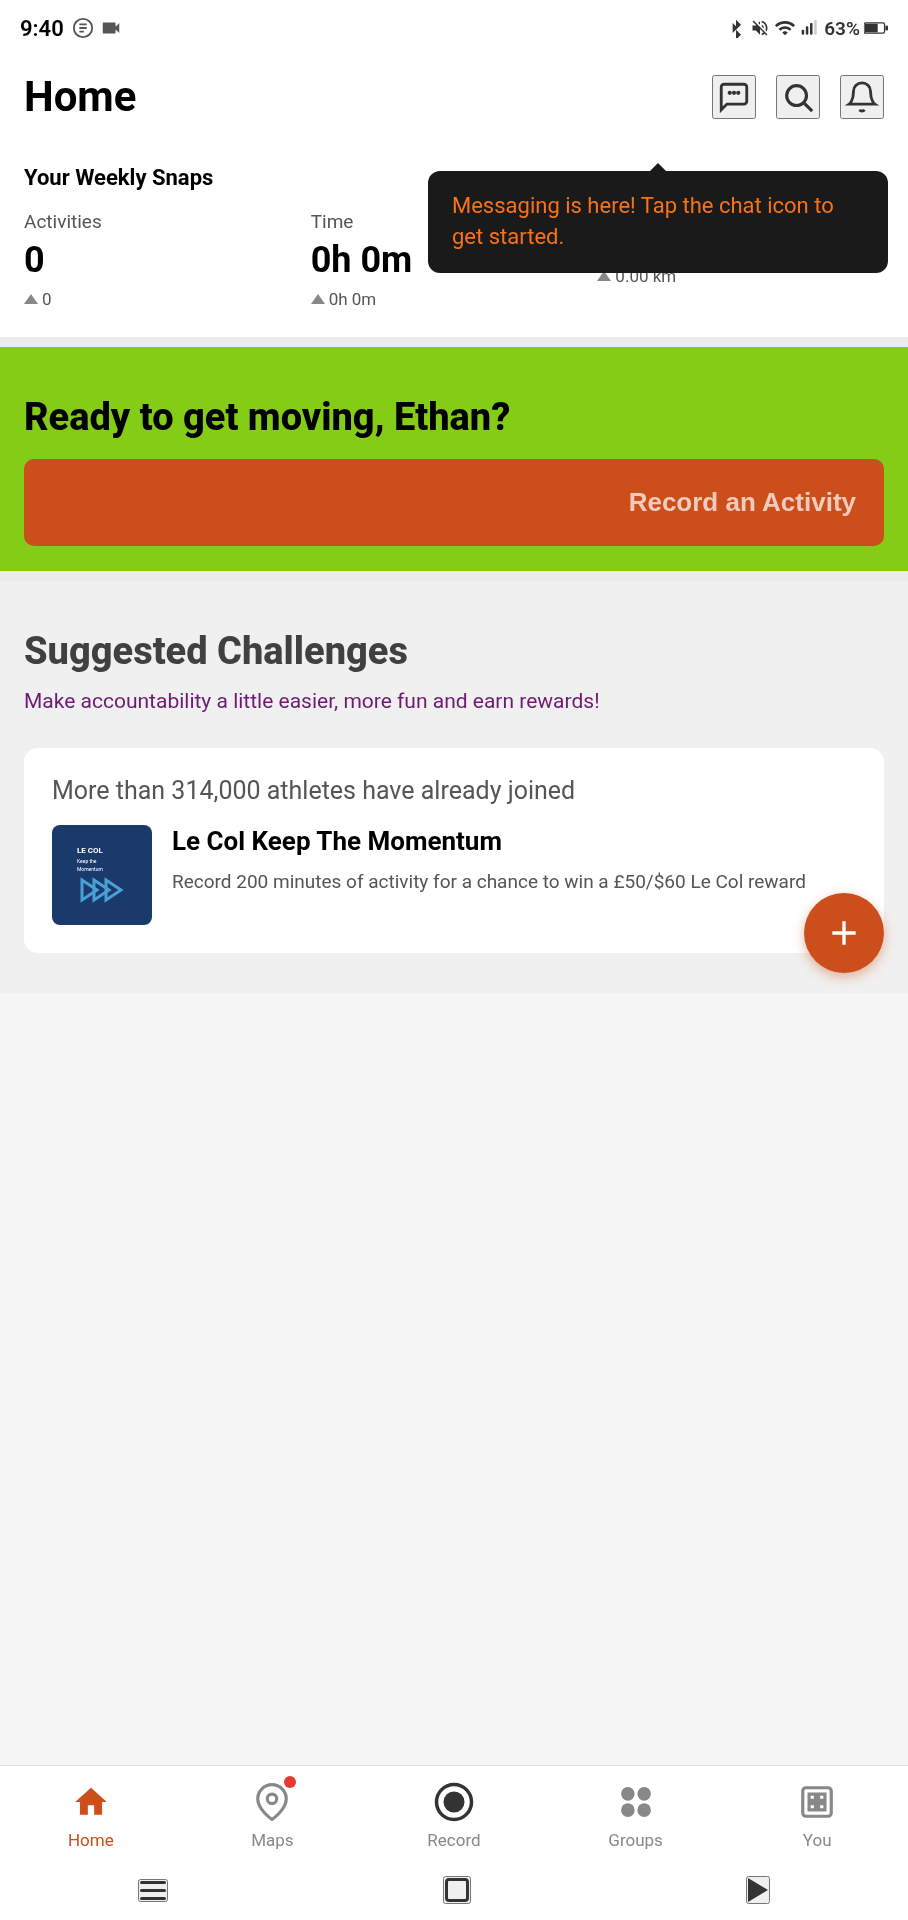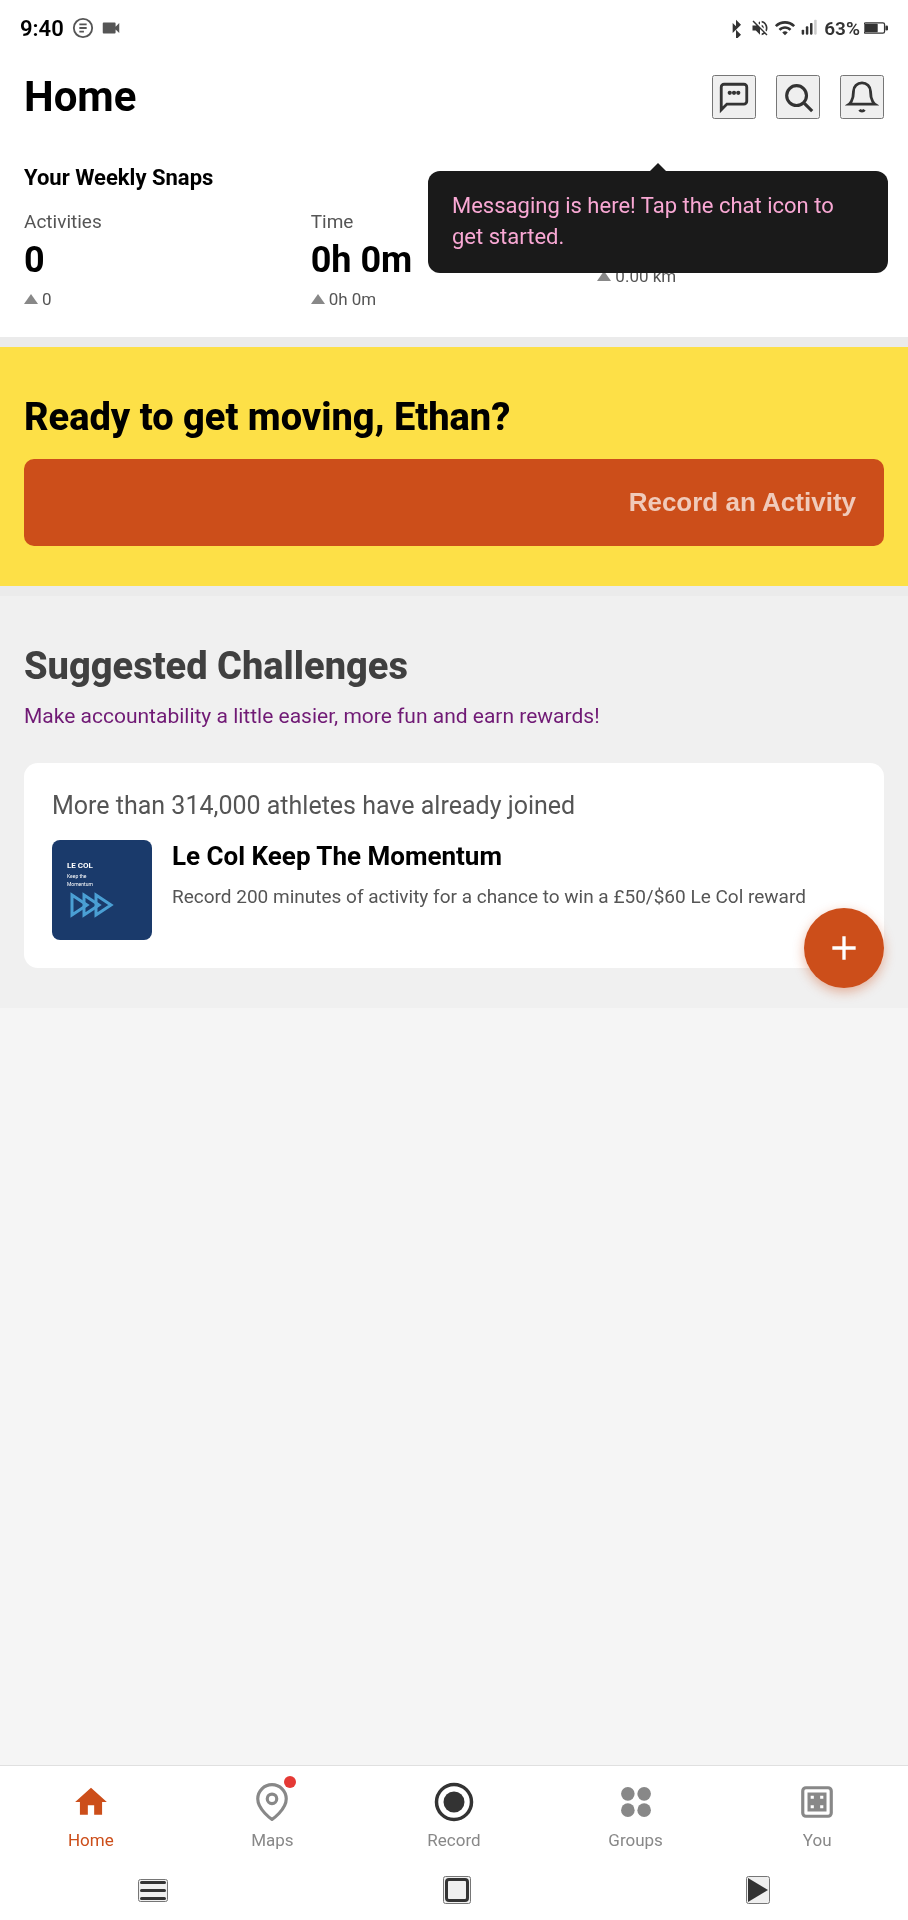--- a/index.html
+++ b/index.html
@@ -89,21 +89,21 @@
     .tooltip-container {
       position: relative;
       background: #ffffff;
     }
 
     .tooltip-bubble {
       position: absolute;
       top: 30px;
       right: 20px;
       background: #1a1a1a;
-      color: #f9a8d4;
+      color: #f97316;
       border-radius: 12px;
       padding: 20px 24px;
       font-size: 22px;
       line-height: 1.4;
       width: 460px;
       z-index: 100;
     }
 
     .tooltip-bubble::before {
       content: '';
@@ -169,22 +169,22 @@
     }
 
     
     .divider {
       height: 10px;
       background: #ebebeb;
     }
 
     
     .ready-section {
-      background: #fde047;
-      padding: 48px 24px 40px;
+      background: #84cc16;
+      padding: 48px 24px 25px;
     }
 
     .ready-title {
       font-size: 38px;
       font-weight: 800;
       color: #000;
       margin-bottom: 18px;
       line-height: 1.2;
     }
 
@@ -248,21 +248,21 @@
       align-items: flex-start;
     }
 
     .challenge-logo {
       width: 100px;
       height: 100px;
       background: #1a3a6b;
       border-radius: 8px;
       display: flex;
       align-items: center;
-      justify-content: center;
+      justify-content: flex-end;
       flex-shrink: 0;
       overflow: hidden;
     }
 
     .challenge-logo-inner {
       width: 80px;
       height: 80px;
     }
 
     .challenge-text {

